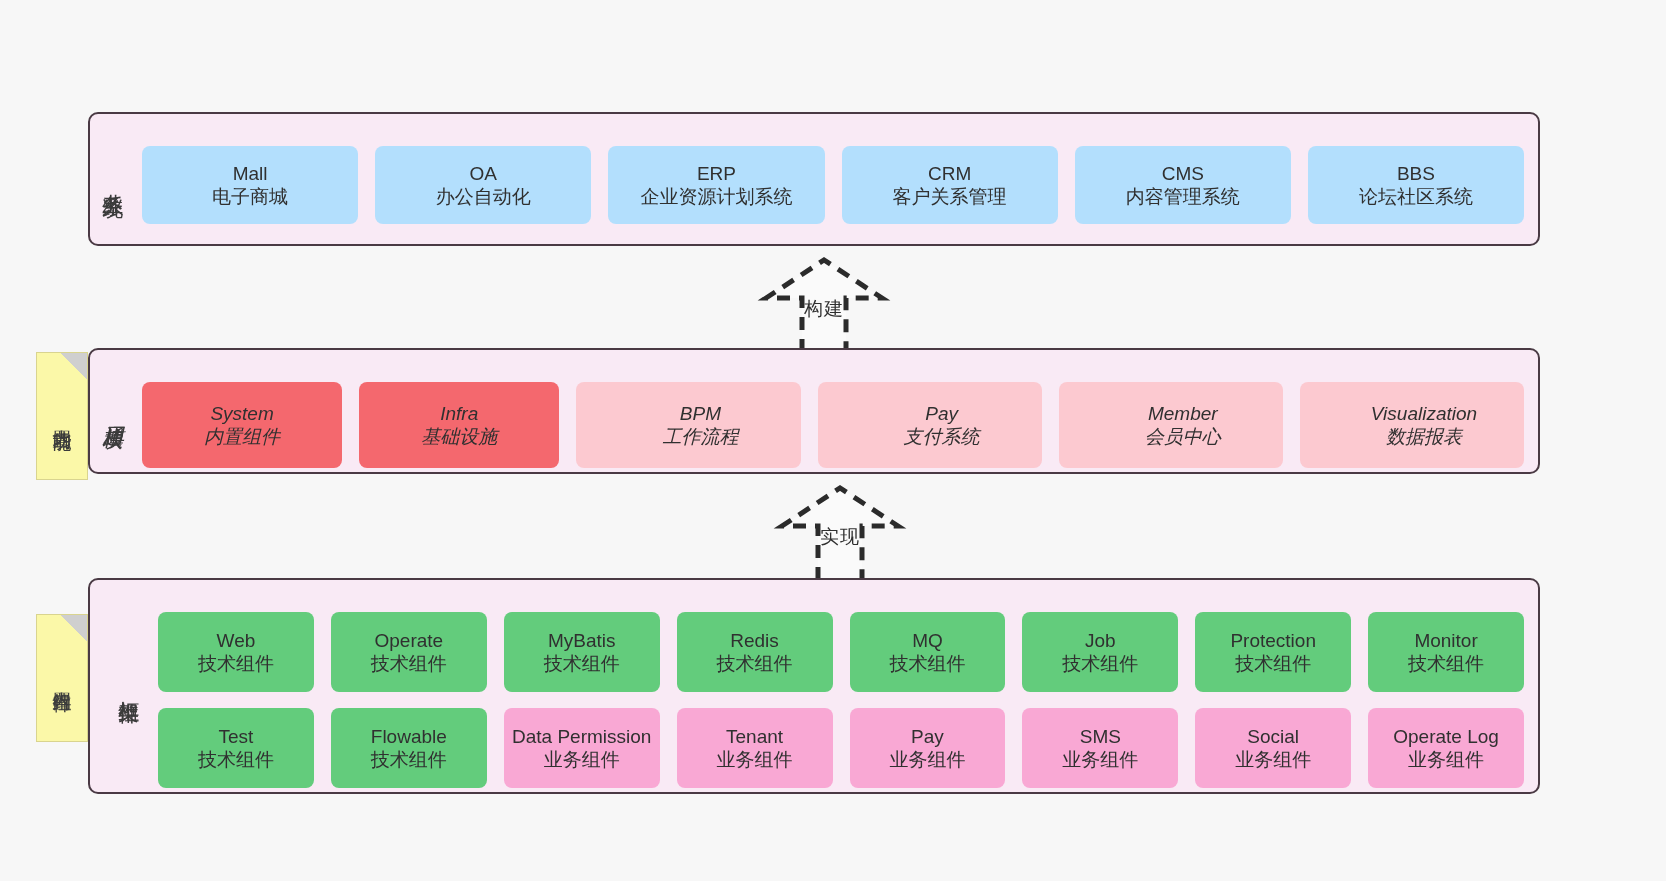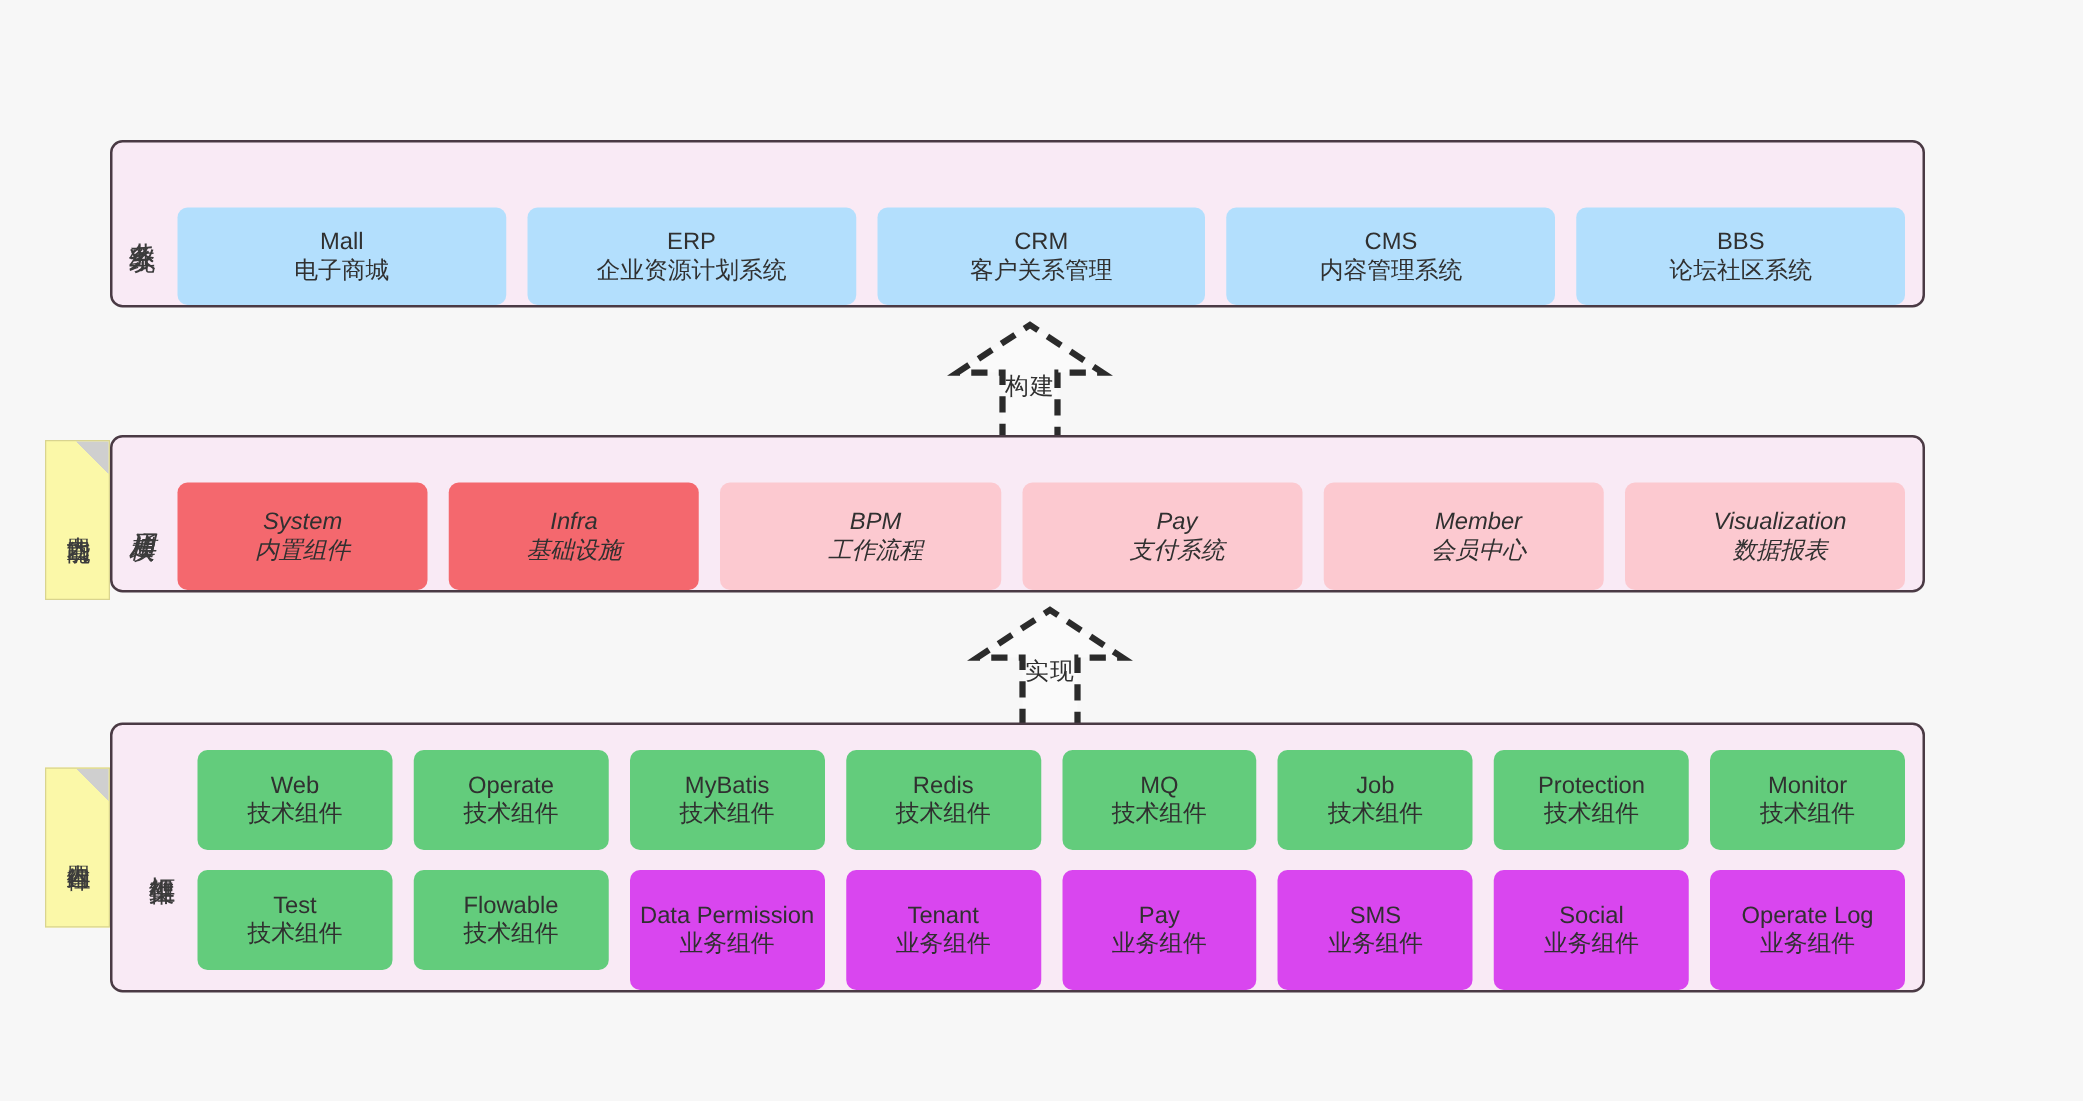--- a/index.html
+++ b/index.html
@@ -48,21 +48,21 @@
     writing-mode: vertical-rl;
     text-orientation: upright;
     white-space: nowrap;
     user-select: none;
   }
 
   .layer-body {
     flex: 1 1 auto;
     display: flex;
     flex-direction: column;
-    justify-content: flex-end;
+    justify-content: flex-start;
     padding: 0 14px 0 6px;
     gap: 16px;
     margin-top: 32px;
   }
 
   .row {
     display: flex;
     flex-direction: row;
     gap: 17px;
   }
@@ -83,21 +83,21 @@
     padding: 6px 4px;
     min-width: 0;
   }
   .card .t1 { white-space: normal; }
   .card .t2 { white-space: nowrap; }
 
   .card.blue       { background: #b3dffd; height: 78px; }
   .card.red        { background: #f4686e; height: 86px; }
   .card.pink       { background: #fcc9d0; height: 86px; padding-left: 28px; }
   .card.green      { background: #63cc7c; height: 80px; }
-  .card.lightgreen { background: #d946ef; height: 96px; }
+  .card.lightgreen { background: #f9a8d4; height: 80px; }
 
   
   .sticky {
     position: absolute;
     box-sizing: border-box;
     background: #fbf8a8;
     border: 1px solid #d9d48f;
     display: flex;
     align-items: center;
     justify-content: center;
@@ -152,20 +152,24 @@
 
   <div class="layer" id="layer-0" style="left:88px; top:112px; width:1452px; height:134px;">
     <div class="layer-title">业务系统</div>
     <div class="layer-body">
       <div class="row">
         <div class="card blue">
           <span class="t1">Mall</span>
           <span class="t2">电子商城</span>
         </div>
         <div class="card blue">
+          <span class="t1">OA</span>
+          <span class="t2">办公自动化</span>
+        </div>
+        <div class="card blue">
           <span class="t1">ERP</span>
           <span class="t2">企业资源计划系统</span>
         </div>
         <div class="card blue">
           <span class="t1">CRM</span>
           <span class="t2">客户关系管理</span>
         </div>
         <div class="card blue">
           <span class="t1">CMS</span>
           <span class="t2">内容管理系统</span>

